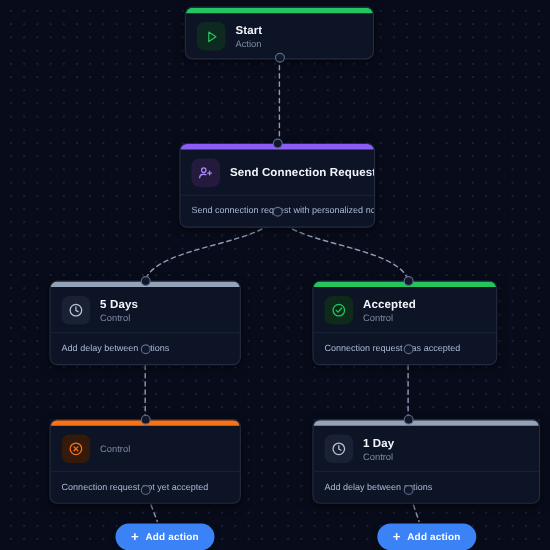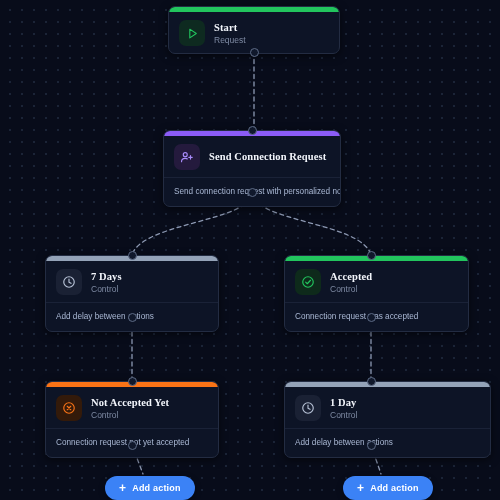--- a/index.html
+++ b/index.html
@@ -58,21 +58,20 @@
     justify-content: center;
   }
   .node-titles { display: flex; flex-direction: column; gap: 1px; min-width:0;}
   .node-title {
     color: #f2f5fb;
     font-size: 10.5px;
     font-weight: bold;
     letter-spacing: .1px;
     line-height: 12px;
     white-space: nowrap;
-    font-family: Liberation Serif, serif;
   }
   .node-sub {
     color: #7e8aa3;
     font-size: 8.5px;
     line-height: 10px;
     white-space: nowrap;
   }
   .node-desc {
     border-top: 1px solid #1a2237;
     padding: 8px 10px 9px 10px;
@@ -137,21 +136,21 @@
   <div class="node" style="left:168px; top:6px; width:172px;">
     <div class="node-bar" style="background:#22c55e;"></div>
     <div class="node-head">
       <div class="node-icon" style="background:#0e2a20;">
         <svg width="13" height="13" viewBox="0 0 24 24" fill="none" stroke="#22c55e" stroke-width="2" stroke-linejoin="round">
             <path d="M7 4 L19 12 L7 20 Z"></path>
           </svg>
       </div>
       <div class="node-titles">
         <div class="node-title">Start</div>
-        <div class="node-sub">Request</div>
+        <div class="node-sub">Action</div>
       </div>
     </div>
   </div>
   <div class="port" style="left:249.5px; top:47.5px;"></div>
 
   <div class="node" style="left:163px; top:130px; width:178px;">
     <div class="node-bar" style="background:#8b5cf6;"></div>
     <div class="node-head">
       <div class="node-icon" style="background:#241a3d;">
         <svg width="14" height="14" viewBox="0 0 24 24" fill="none" stroke="#a78bfa" stroke-width="2" stroke-linecap="round" stroke-linejoin="round">
@@ -172,30 +171,30 @@
   <div class="node" style="left:45px; top:255px; width:174px;">
     <div class="node-bar" style="background:#94a3b8;"></div>
     <div class="node-head">
       <div class="node-icon" style="background:#1a2134;">
         <svg width="14" height="14" viewBox="0 0 24 24" fill="none" stroke="#b7c2d6" stroke-width="2" stroke-linecap="round" stroke-linejoin="round">
           <circle cx="12" cy="12" r="9"></circle>
             <path d="M12 7v5.3l3.4 2"></path>
         </svg>
       </div>
       <div class="node-titles">
-        <div class="node-title">7 Days</div>
+        <div class="node-title">5 Days</div>
         <div class="node-sub">Control</div>
       </div>
     </div>
     <div class="node-desc">Add delay between actions</div>
   </div>
   <div class="port" style="left:127.5px; top:251px;"></div>
   <div class="port" style="left:127.5px; top:313px;"></div>
 
-  <div class="node" style="left:284px; top:255px; width:185px;">
+  <div class="node" style="left:284px; top:255px; width:168px;">
     <div class="node-bar" style="background:#22c55e;"></div>
     <div class="node-head">
       <div class="node-icon" style="background:#0e2a1b;">
         <svg width="14" height="14" viewBox="0 0 24 24" fill="none" stroke="#22c55e" stroke-width="2" stroke-linecap="round" stroke-linejoin="round">
           <circle cx="12" cy="12" r="9"></circle>
             <path d="M8 12.3l2.8 2.7L16.3 9"></path>
         </svg>
       </div>
       <div class="node-titles">
         <div class="node-title">Accepted</div>
@@ -210,21 +209,20 @@
   <div class="node" style="left:45px; top:381px; width:174px;">
     <div class="node-bar" style="background:#f97316;"></div>
     <div class="node-head">
       <div class="node-icon" style="background:#331a0a;">
         <svg width="14" height="14" viewBox="0 0 24 24" fill="none" stroke="#f97316" stroke-width="2" stroke-linecap="round" stroke-linejoin="round">
           <circle cx="12" cy="12" r="9"></circle>
             <path d="M9 9l6 6M15 9l-6 6"></path>
         </svg>
       </div>
       <div class="node-titles">
-        <div class="node-title">Not Accepted Yet</div>
         <div class="node-sub">Control</div>
       </div>
     </div>
     <div class="node-desc">Connection request not yet accepted</div>
   </div>
   <div class="port" style="left:127.5px; top:377px;"></div>
   <div class="port" style="left:127.5px; top:441px;"></div>
 
   <div class="node" style="left:284px; top:381px; width:207px;">
     <div class="node-bar" style="background:#94a3b8;"></div>

